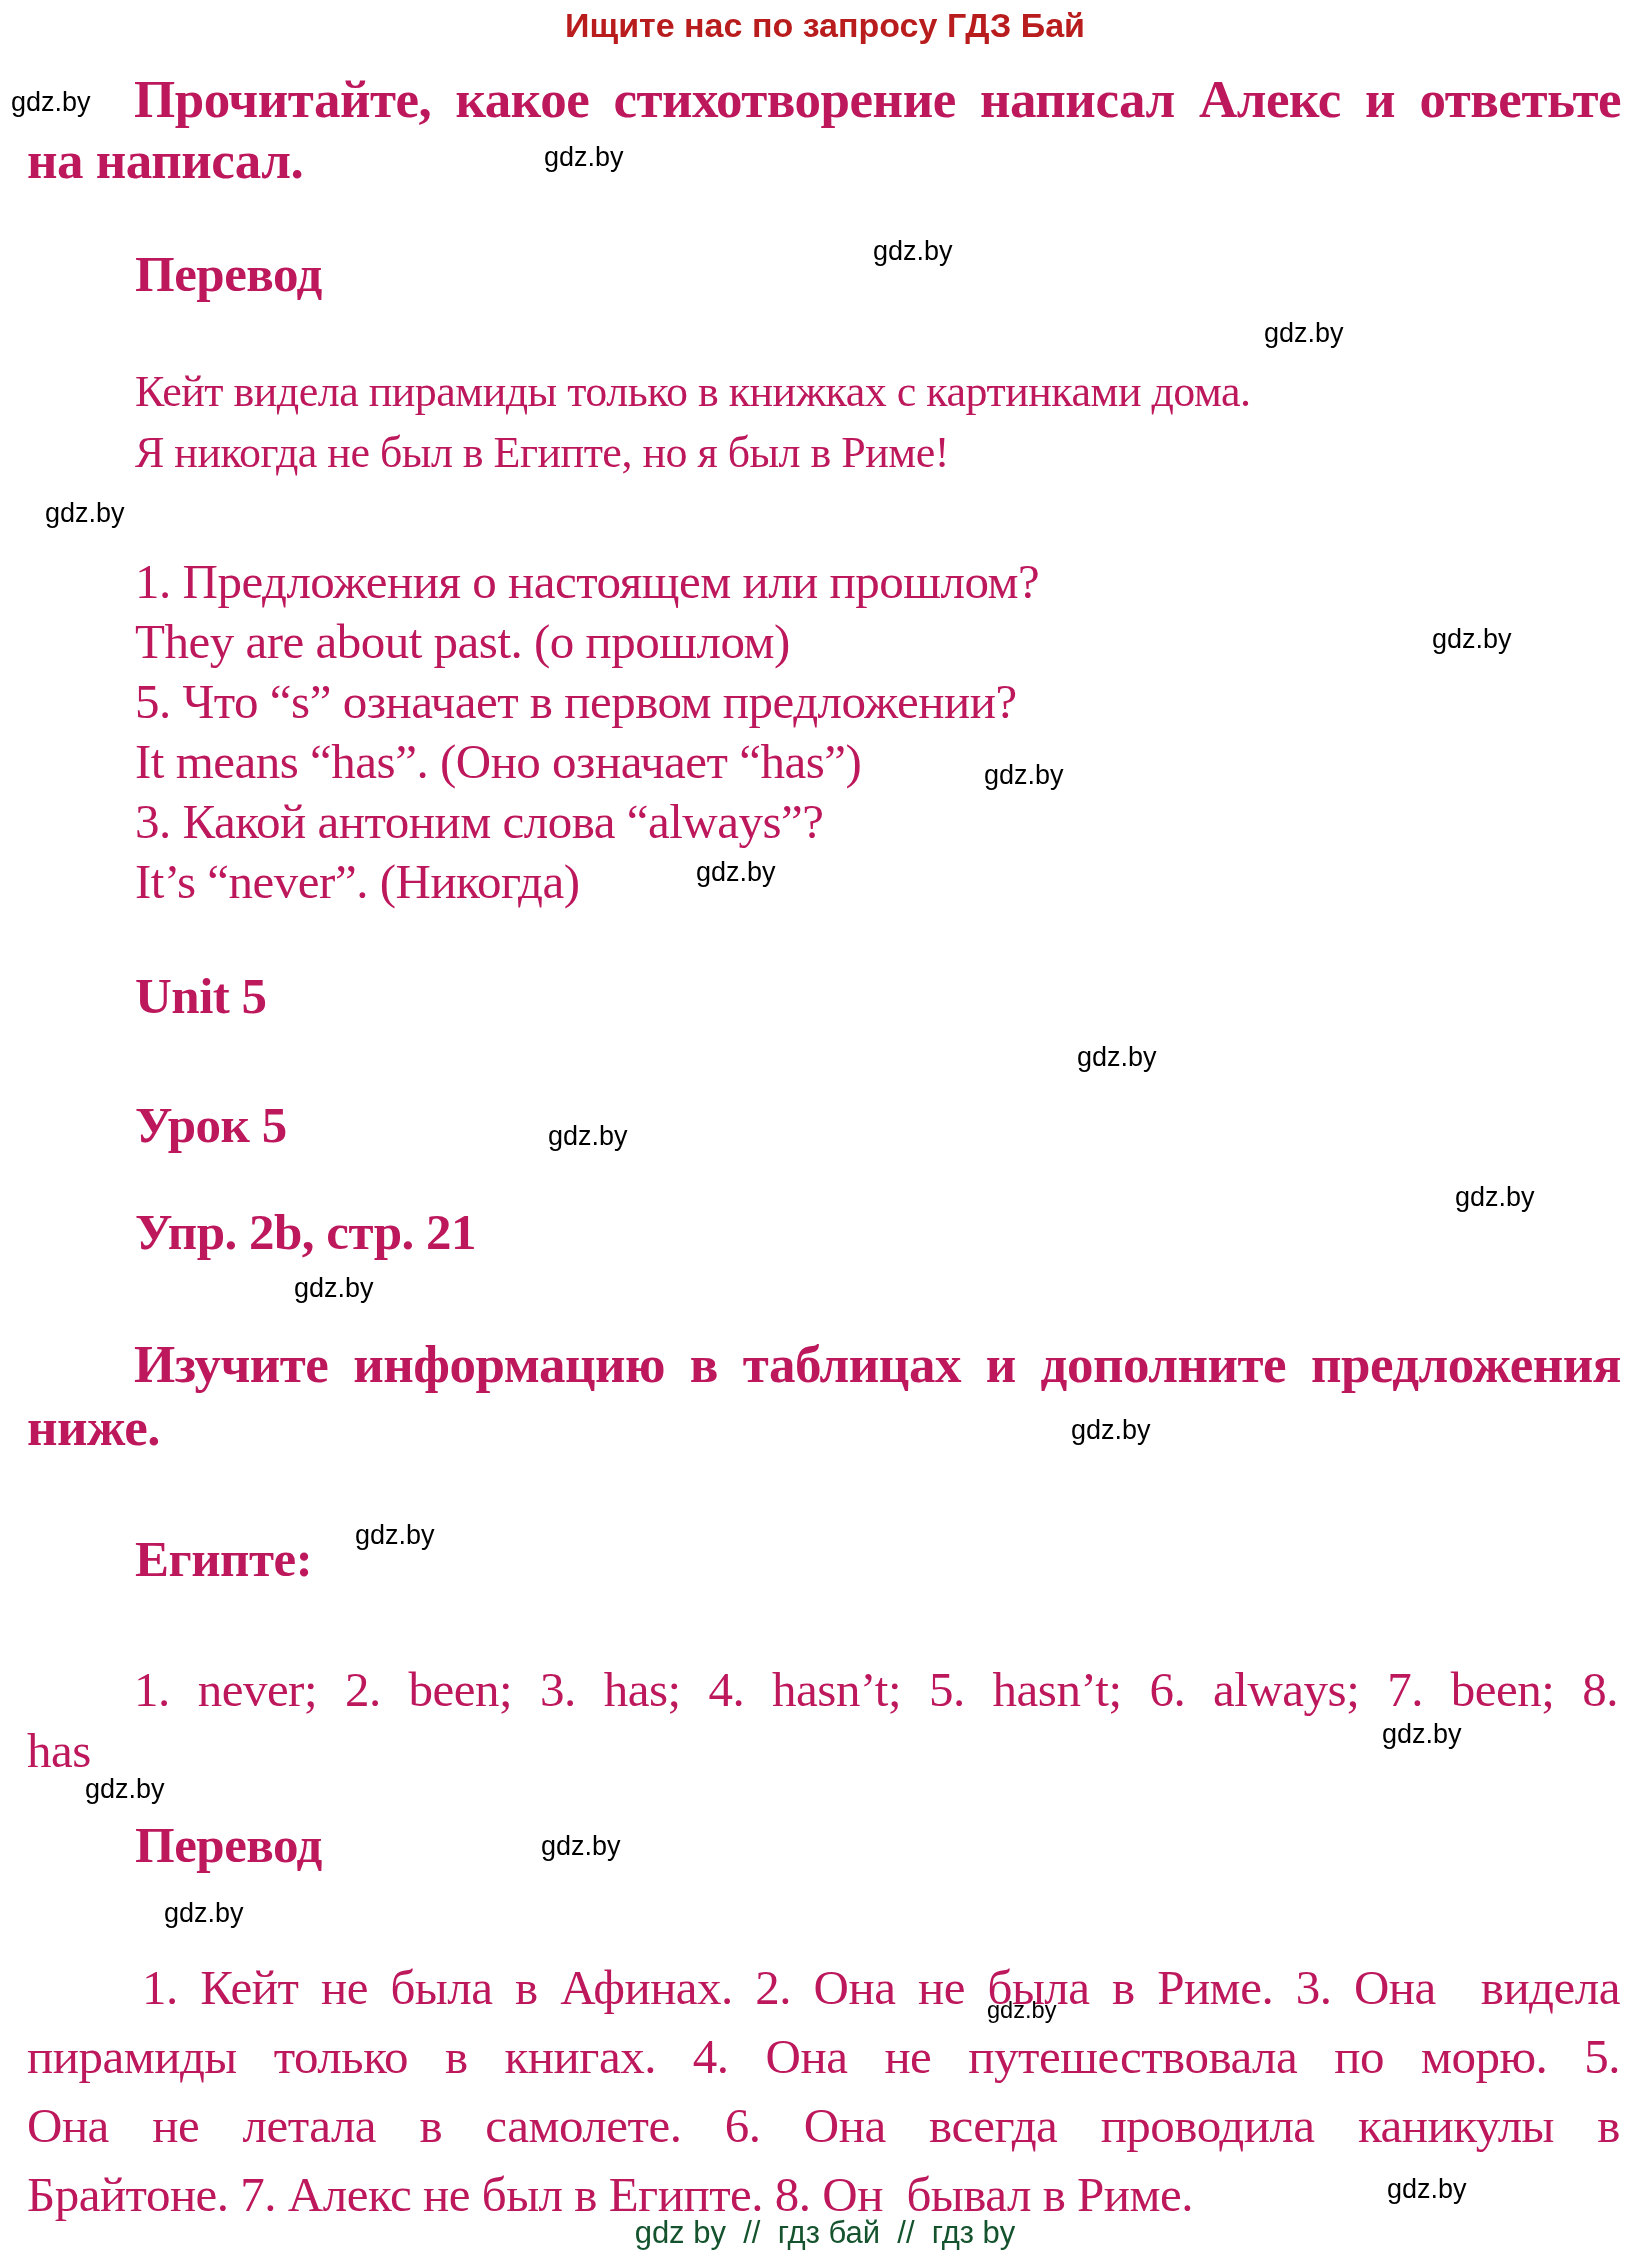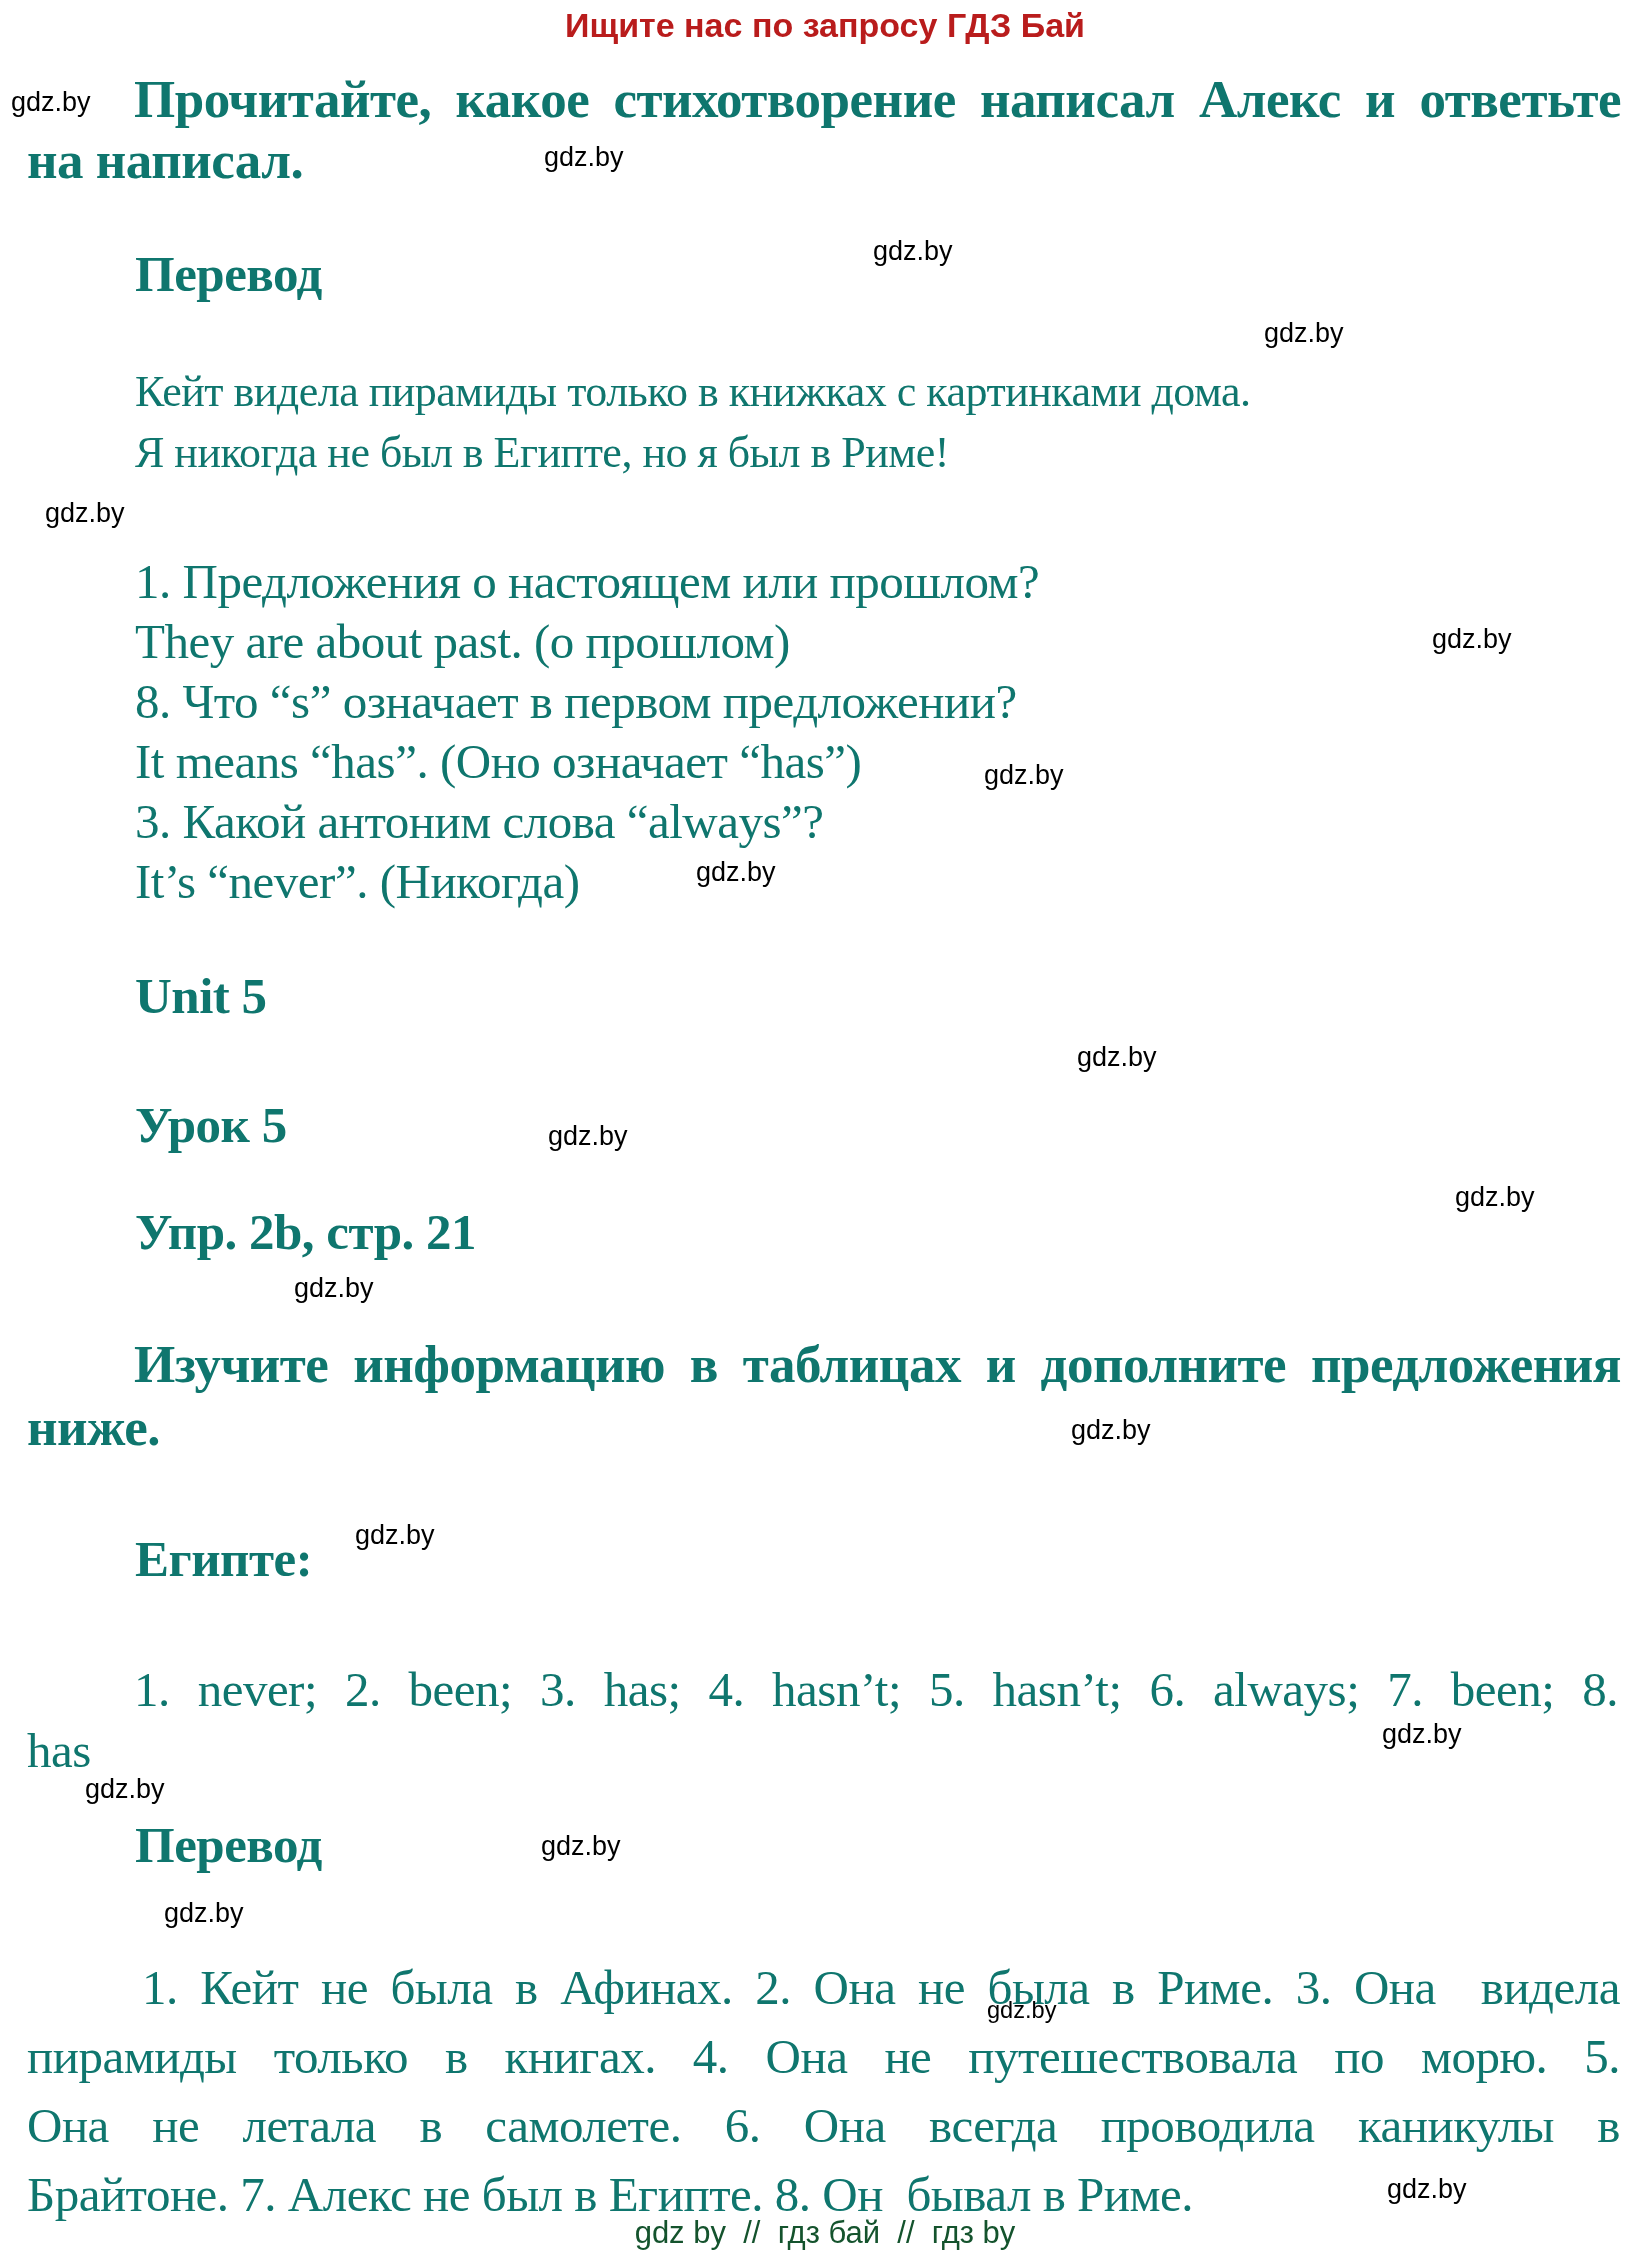--- a/index.html
+++ b/index.html
@@ -6,21 +6,21 @@
   .page {
     position: relative;
     width: 1650px;
     height: 2254px;
     background: #ffffff;
     overflow: hidden;
     font-family: "Liberation Serif", serif;
     color: #000000;
   }
   .abs { position: absolute; }
-  .serif { font-family: "Liberation Serif", serif; color: #0f766e; letter-spacing: -0.5px; }
+  .serif { font-family: "Liberation Serif", serif; color: #be185d; letter-spacing: -0.5px; }
   .sans { font-family: "Liberation Sans", sans-serif; }
   .b { font-weight: bold; }
 
   .banner {
     top: 5.5px; left: 0; width: 100%;
     text-align: center;
     font-size: 34px;
     letter-spacing: 0;
   }
 
@@ -69,21 +69,21 @@
   <div class="abs serif b section-title" style="top:245px;">Перевод</div>
 
   <div class="abs serif poem-block">
     <div>Кейт видела пирамиды только в книжках с картинками дома.</div>
     <div>Я никогда не был в Египте, но я был в Риме!</div>
   </div>
 
   <div class="abs serif qa-block">
     <div>1. Предложения о настоящем или прошлом?</div>
     <div>They are about past. (о прошлом)</div>
-    <div>8. Что “s” означает в первом предложении?</div>
+    <div>5. Что “s” означает в первом предложении?</div>
     <div>It means “has”. (Оно означает “has”)</div>
     <div>3. Какой антоним слова “always”?</div>
     <div>It’s “never”. (Никогда)</div>
   </div>
 
   <div class="abs serif b section-title" style="top:967px;">Unit 5</div>
   <div class="abs serif b section-title" style="top:1096px;">Урок 5</div>
   <div class="abs serif b section-title" style="top:1203px;text-align:right;">Упр. 2b, стр. 21</div>
 
   <div class="abs serif b task-block">

